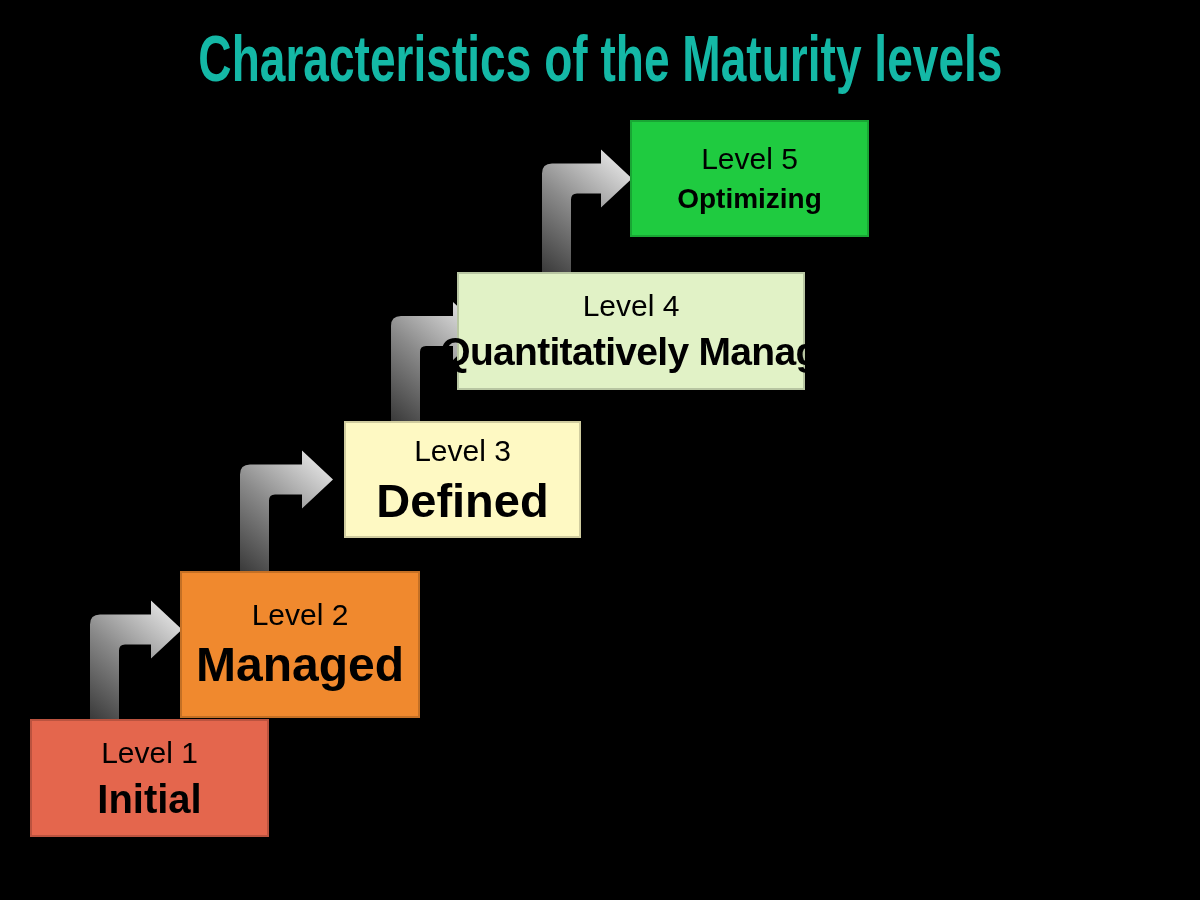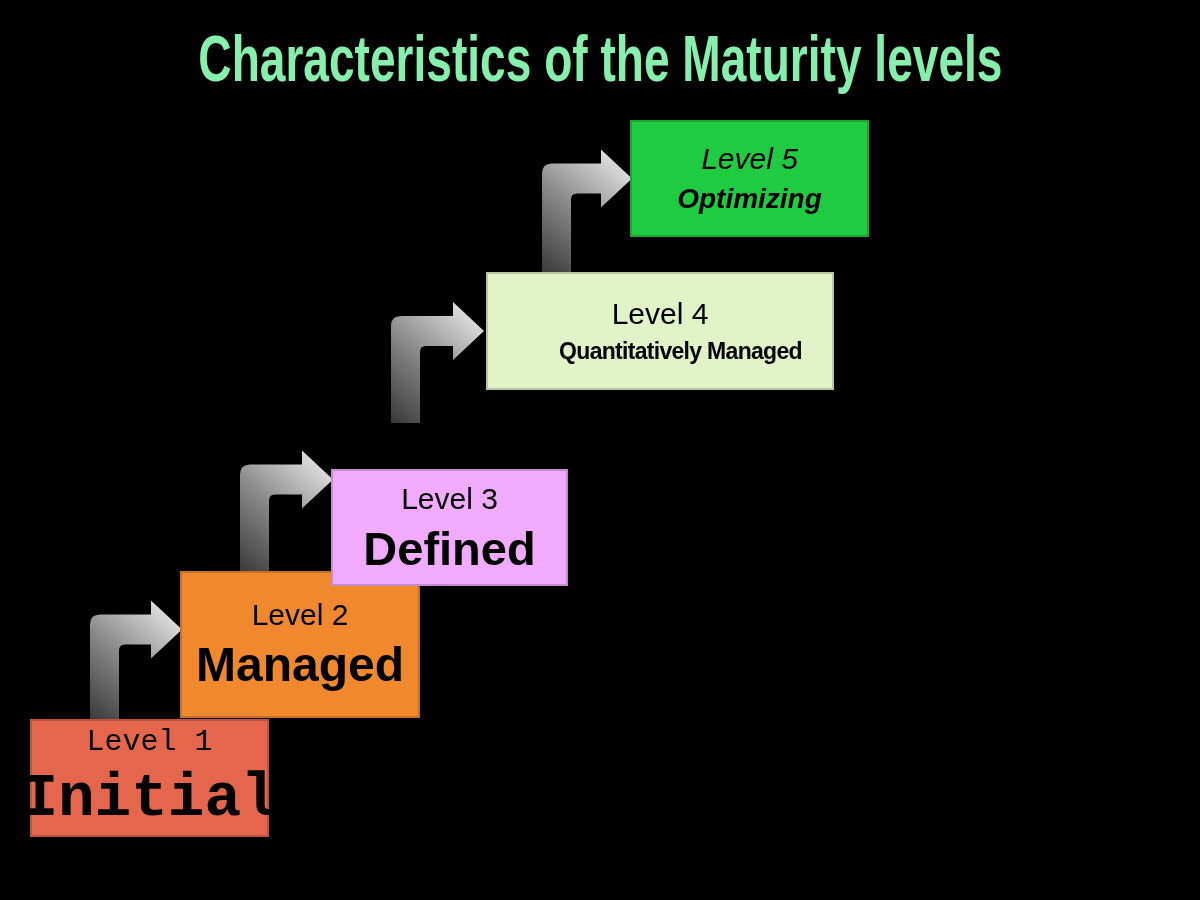--- a/index.html
+++ b/index.html
@@ -43,37 +43,37 @@
     font-size:30px;
     font-weight:400;
     line-height:1;
     white-space:nowrap;
   }
   .level-box .name{
     font-weight:bold;
     line-height:1;
     white-space:nowrap;
   }
-  .lv1 .name{font-size:61px;}
+  .lv1 .name{font-size:40px;}
   .lv2 .name{font-size:48px;}
   .lv3 .name{font-size:47px;}
-  .lv4 .name{font-size:23px;letter-spacing:-0.7px;margin-left:41px;}
+  .lv4 .name{font-size:39px;letter-spacing:-0.7px;margin-left:41px;}
   .lv5 .name{font-size:28px;}
   .arrow-layer{
     position:absolute;
     left:0;top:0;
     width:1200px;height:900px;
   }
 </style>
 </head>
 <body>
 
 <div class="stage">
 
-  <h1 class="title" style="color: #86efac;"><span class="squeeze">Characteristics of the Maturity levels</span></h1>
+  <h1 class="title" style="color: #14b8a6;"><span class="squeeze">Characteristics of the Maturity levels</span></h1>
 
   <svg class="arrow-layer" id="arrow-layer" viewBox="0 0 1200 900" xmlns="http://www.w3.org/2000/svg">
       <defs id="arrow-defs">
         <linearGradient id="agrad0" gradientUnits="userSpaceOnUse" x1="90" y1="721" x2="182" y2="614.5">
           <stop offset="0" stop-color="#383838"></stop>
           <stop offset="0.5" stop-color="#8a8a8a"></stop>
           <stop offset="1" stop-color="#e8e8e8"></stop>
         </linearGradient>
         <linearGradient id="agrad1" gradientUnits="userSpaceOnUse" x1="240" y1="573" x2="333" y2="464.5">
           <stop offset="0" stop-color="#383838"></stop>
@@ -90,38 +90,38 @@
           <stop offset="0.5" stop-color="#8a8a8a"></stop>
           <stop offset="1" stop-color="#e8e8e8"></stop>
         </linearGradient>
       </defs>
       <path d="M 90 721 L 90 624.5 Q 90 614.5 100 614.5 L 151 614.5 L 151 600.5 L 182 629.5 L 151 658.5 L 151 644.5 L 125 644.5 Q 119 644.5 119 650.5 L 119 721 Z" fill="url(#agrad0)"></path>
       <path d="M 240 573 L 240 474.5 Q 240 464.5 250 464.5 L 302 464.5 L 302 450.5 L 333 479.5 L 302 508.5 L 302 494.5 L 275 494.5 Q 269 494.5 269 500.5 L 269 573 Z" fill="url(#agrad1)"></path>
       <path d="M 391 423 L 391 326 Q 391 316 401 316 L 453 316 L 453 302 L 484 331 L 453 360 L 453 346 L 426 346 Q 420 346 420 352 L 420 423 Z" fill="url(#agrad2)"></path>
       <path d="M 542 274 L 542 173.5 Q 542 163.5 552 163.5 L 601 163.5 L 601 149.5 L 632 178.5 L 601 207.5 L 601 193.5 L 577 193.5 Q 571 193.5 571 199.5 L 571 274 Z" fill="url(#agrad3)"></path>
     </svg>
 
-  <div class="level-box lv1" id="box-0" style="left: 30px; top: 719px; width: 239px; height: 118px; background: rgb(228, 102, 77); font-family: Liberation Mono, monospace;">
+  <div class="level-box lv1" id="box-0" style="left: 30px; top: 719px; width: 239px; height: 118px; background: rgb(228, 102, 77);">
     <div class="lvl">Level 1</div>
     <div class="name">Initial</div>
   </div>
 
   <div class="level-box lv2" id="box-1" style="left: 180px; top: 571px; width: 240px; height: 147px; background: rgb(240, 137, 46);">
     <div class="lvl">Level 2</div>
     <div class="name">Managed</div>
   </div>
 
-  <div class="level-box lv3" id="box-2" style="left: 331px; top: 421px; width: 237px; height: 117px; background: #f0abfc; margin-top: 48px;">
+  <div class="level-box lv3" id="box-2" style="left: 344px; top: 421px; width: 237px; height: 117px; background: #fef9c3;">
     <div class="lvl">Level 3</div>
     <div class="name">Defined</div>
   </div>
 
-  <div class="level-box lv4" id="box-3" style="left: 486px; top: 272px; width: 348px; height: 118px; background: rgb(225, 242, 198);">
+  <div class="level-box lv4" id="box-3" style="left: 457px; top: 272px; width: 348px; height: 118px; background: rgb(225, 242, 198);">
     <div class="lvl">Level 4</div>
     <div class="name">Quantitatively Managed</div>
   </div>
 
-  <div class="level-box lv5" id="box-4" style="left: 630px; top: 120px; width: 239px; height: 117px; background: rgb(31, 203, 64); font-style: italic;">
+  <div class="level-box lv5" id="box-4" style="left: 630px; top: 120px; width: 239px; height: 117px; background: rgb(31, 203, 64);">
     <div class="lvl">Level 5</div>
     <div class="name">Optimizing</div>
   </div>
 
 </div>
 
 </body></html>

